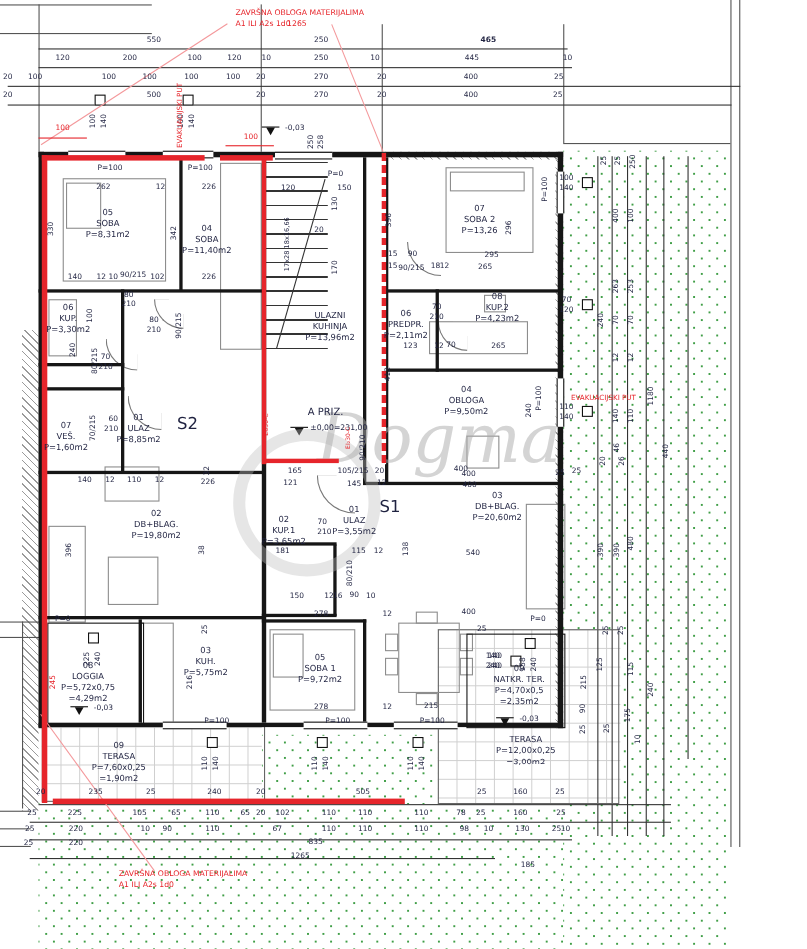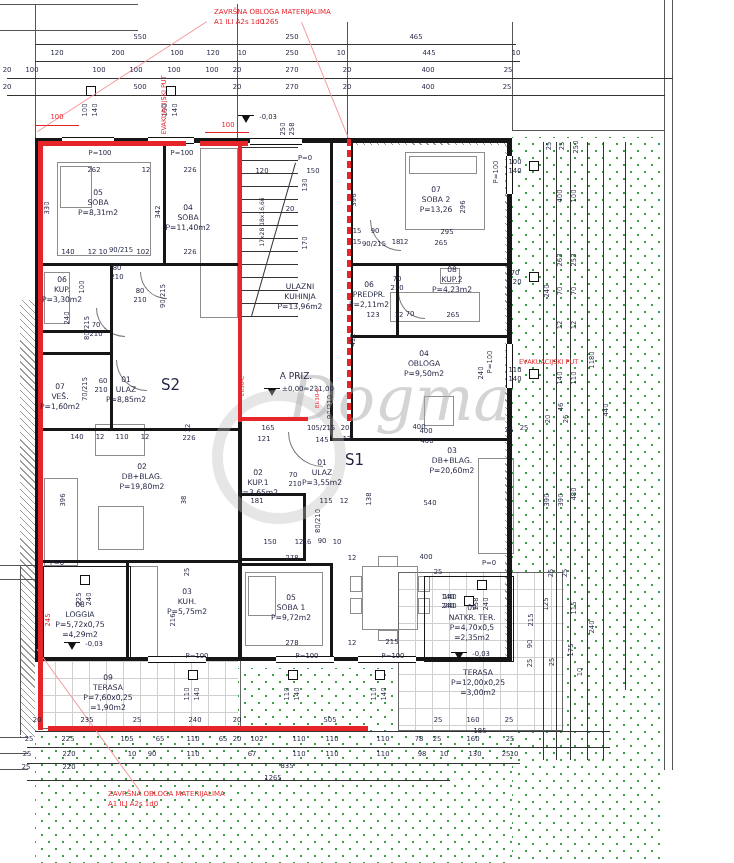--- a/index.html
+++ b/index.html
@@ -196,21 +196,21 @@
     <div class="rbar" style="left: 240px; top: 417px; width: 68px; height: 4px;"></div>
     <div class="rbar" style="left: 48px; top: 726px; width: 320px; height: 5px;"></div>
     <div class="rdash" style="left: 347px; top: 139px; width: 4px; height: 283px;"></div>
     <div class="rthin" style="left: 35px; top: 125px; width: 44px;"></div>
     <div class="rthin" style="left: 205px; top: 132px; width: 44px;"></div>
     <div class="leader" style="left: 207px; top: 22px; width: 202px; transform: rotate(147deg);"></div>
     <div class="leader" style="left: 302px; top: 22px; width: 125px; transform: rotate(68deg);"></div>
     <div class="leader" style="left: 140px; top: 792px; width: 176px; transform: rotate(234deg);"></div>
     <div class="dim" style="left: 140px; top: 37px;">550</div>
     <div class="dim" style="left: 292px; top: 37px;">250</div>
-    <div class="dim" style="left: 416px; top: 37px;">465</div>
+    <div class="dim" style="left: 444px; top: 37px; font-weight: bold;">465</div>
     <div class="dim" style="left: 57px; top: 53px;">120</div>
     <div class="dim" style="left: 118px; top: 53px;">200</div>
     <div class="dim" style="left: 177px; top: 53px;">100</div>
     <div class="dim" style="left: 213px; top: 53px;">120</div>
     <div class="dim" style="left: 242px; top: 53px;">10</div>
     <div class="dim" style="left: 292px; top: 53px;">250</div>
     <div class="dim" style="left: 341px; top: 53px;">10</div>
     <div class="dim" style="left: 429px; top: 53px;">445</div>
     <div class="dim" style="left: 516px; top: 53px;">10</div>
     <div class="dim" style="left: 7px; top: 70px;">20</div>
@@ -404,21 +404,21 @@
     <div class="dim" style="left: 332px; top: 754px;">110</div>
     <div class="dim" style="left: 383px; top: 754px;">110</div>
     <div class="dim" style="left: 422px; top: 754px;">98</div>
     <div class="dim" style="left: 444px; top: 754px;">10</div>
     <div class="dim" style="left: 475px; top: 754px;">130</div>
     <div class="dim" style="left: 506px; top: 754px;">25</div>
     <div class="dim" style="left: 514px; top: 754px;">10</div>
     <div class="dim" style="left: 26px; top: 767px;">25</div>
     <div class="dim" style="left: 69px; top: 767px;">220</div>
     <div class="dim" style="left: 287px; top: 766px;">835</div>
-    <div class="dim" style="left: 480px; top: 731px;">185</div>
+    <div class="dim" style="left: 480px; top: 787px;">185</div>
     <div class="dim" style="left: 273px; top: 778px;">1265</div>
     <div class="room" style="left: 98px; top: 188px;">
       <div>05</div>
       <div>SOBA</div>
       <div>P=8,31m2</div>
     </div>
     <div class="room" style="left: 188px; top: 203px;">
       <div>04</div>
       <div>SOBA</div>
       <div>P=11,40m2</div>

